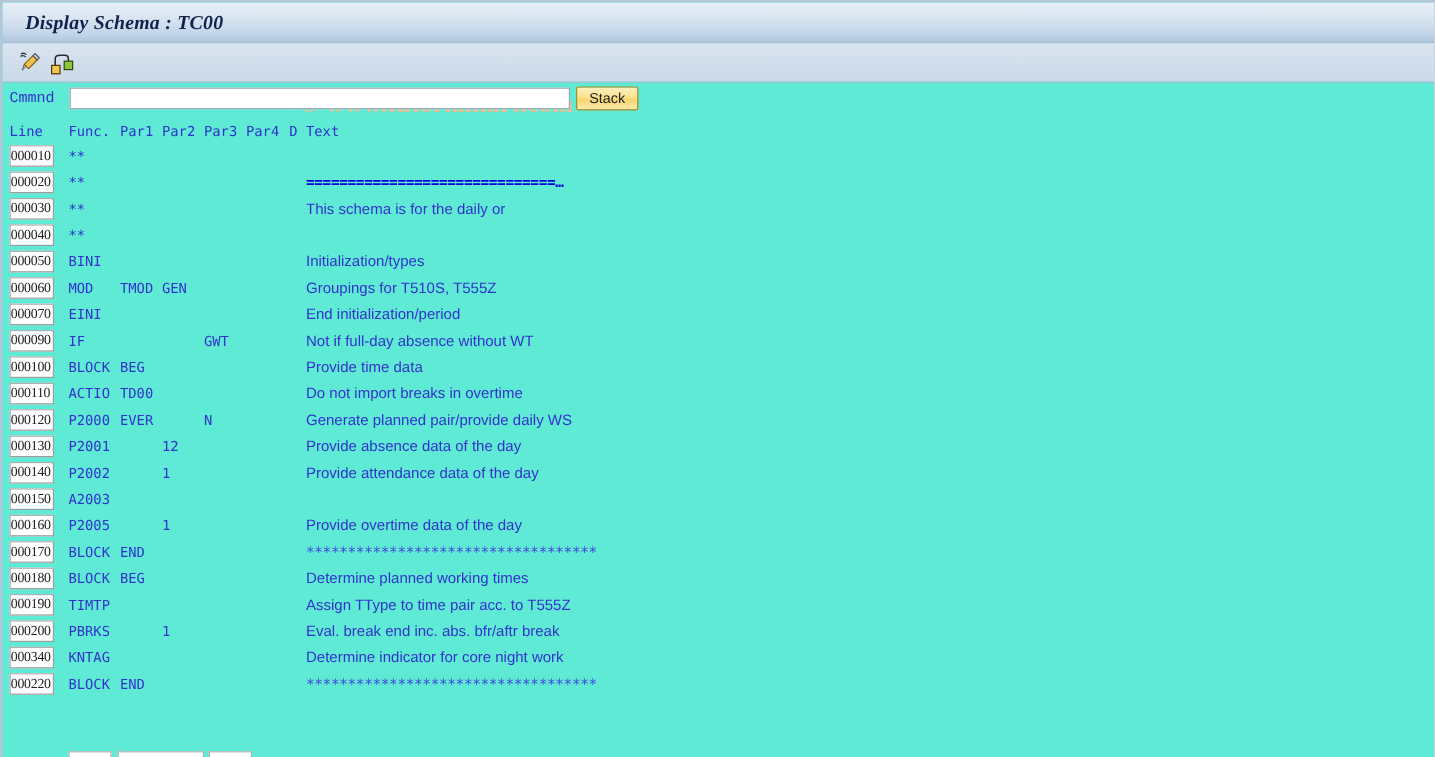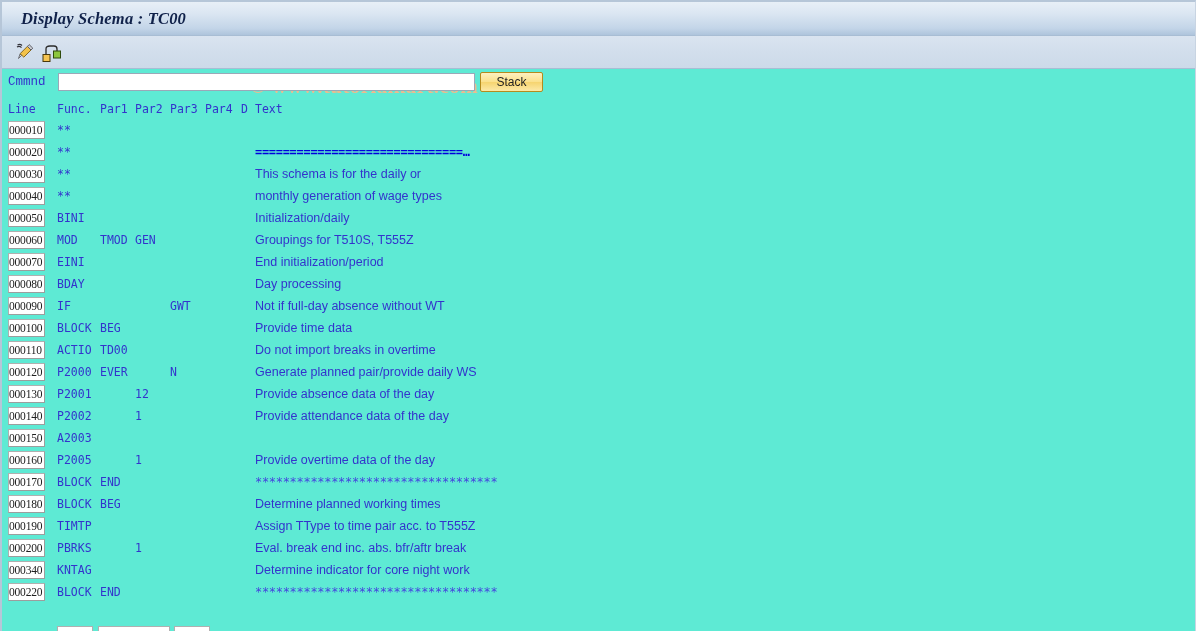--- a/index.html
+++ b/index.html
@@ -100,21 +100,21 @@
     background: #ffffff;
     font-family: "Liberation Sans", sans-serif;
     font-size: 12px;
     color: #000080;
     padding: 0 3px;
     outline: none;
   }
   .stack-btn {
     position: absolute;
     left: 478px; top: 3px;
-    width: 63px;
+    width: 52px;
     height: 20px;
     border: 1px solid #b58b1e;
     border-radius: 2px;
     background: linear-gradient(to bottom, #fdf0c0 0%, #fbe18d 48%, #f6d470 52%, #fce9a8 100%);
     font-family: "Liberation Sans", sans-serif;
     font-size: 12px;
     color: #222222;
     cursor: pointer;
     padding: 0;
     line-height: 18px;
@@ -283,45 +283,39 @@
         <span class="txt mono-eq">==============================…</span>
       </div>
       <div class="row">
         <span class="lineno">000030</span>
         <span class="cell c-func">**</span>
         <span class="txt ">This schema is for the daily or</span>
       </div>
       <div class="row">
         <span class="lineno">000040</span>
         <span class="cell c-func">**</span>
-        <span class="txt ">monthly generation of wage types</span>
       </div>
       <div class="row">
         <span class="lineno">000050</span>
         <span class="cell c-func">BINI</span>
-        <span class="txt ">Initialization/daily</span>
+        <span class="txt ">Initialization/types</span>
       </div>
       <div class="row">
         <span class="lineno">000060</span>
         <span class="cell c-func">MOD</span>
         <span class="cell c-p1">TMOD</span>
         <span class="cell c-p2">GEN</span>
         <span class="txt ">Groupings for T510S, T555Z</span>
       </div>
       <div class="row">
         <span class="lineno">000070</span>
         <span class="cell c-func">EINI</span>
         <span class="txt ">End initialization/period</span>
       </div>
       <div class="row">
-        <span class="lineno">000080</span>
-        <span class="cell c-func">BDAY</span>
-        <span class="txt ">Day processing</span>
-      </div>
-      <div class="row">
         <span class="lineno">000090</span>
         <span class="cell c-func">IF</span>
         <span class="cell c-p3">GWT</span>
         <span class="txt ">Not if full-day absence without WT</span>
       </div>
       <div class="row">
         <span class="lineno">000100</span>
         <span class="cell c-func">BLOCK</span>
         <span class="cell c-p1">BEG</span>
         <span class="txt ">Provide time data</span>

